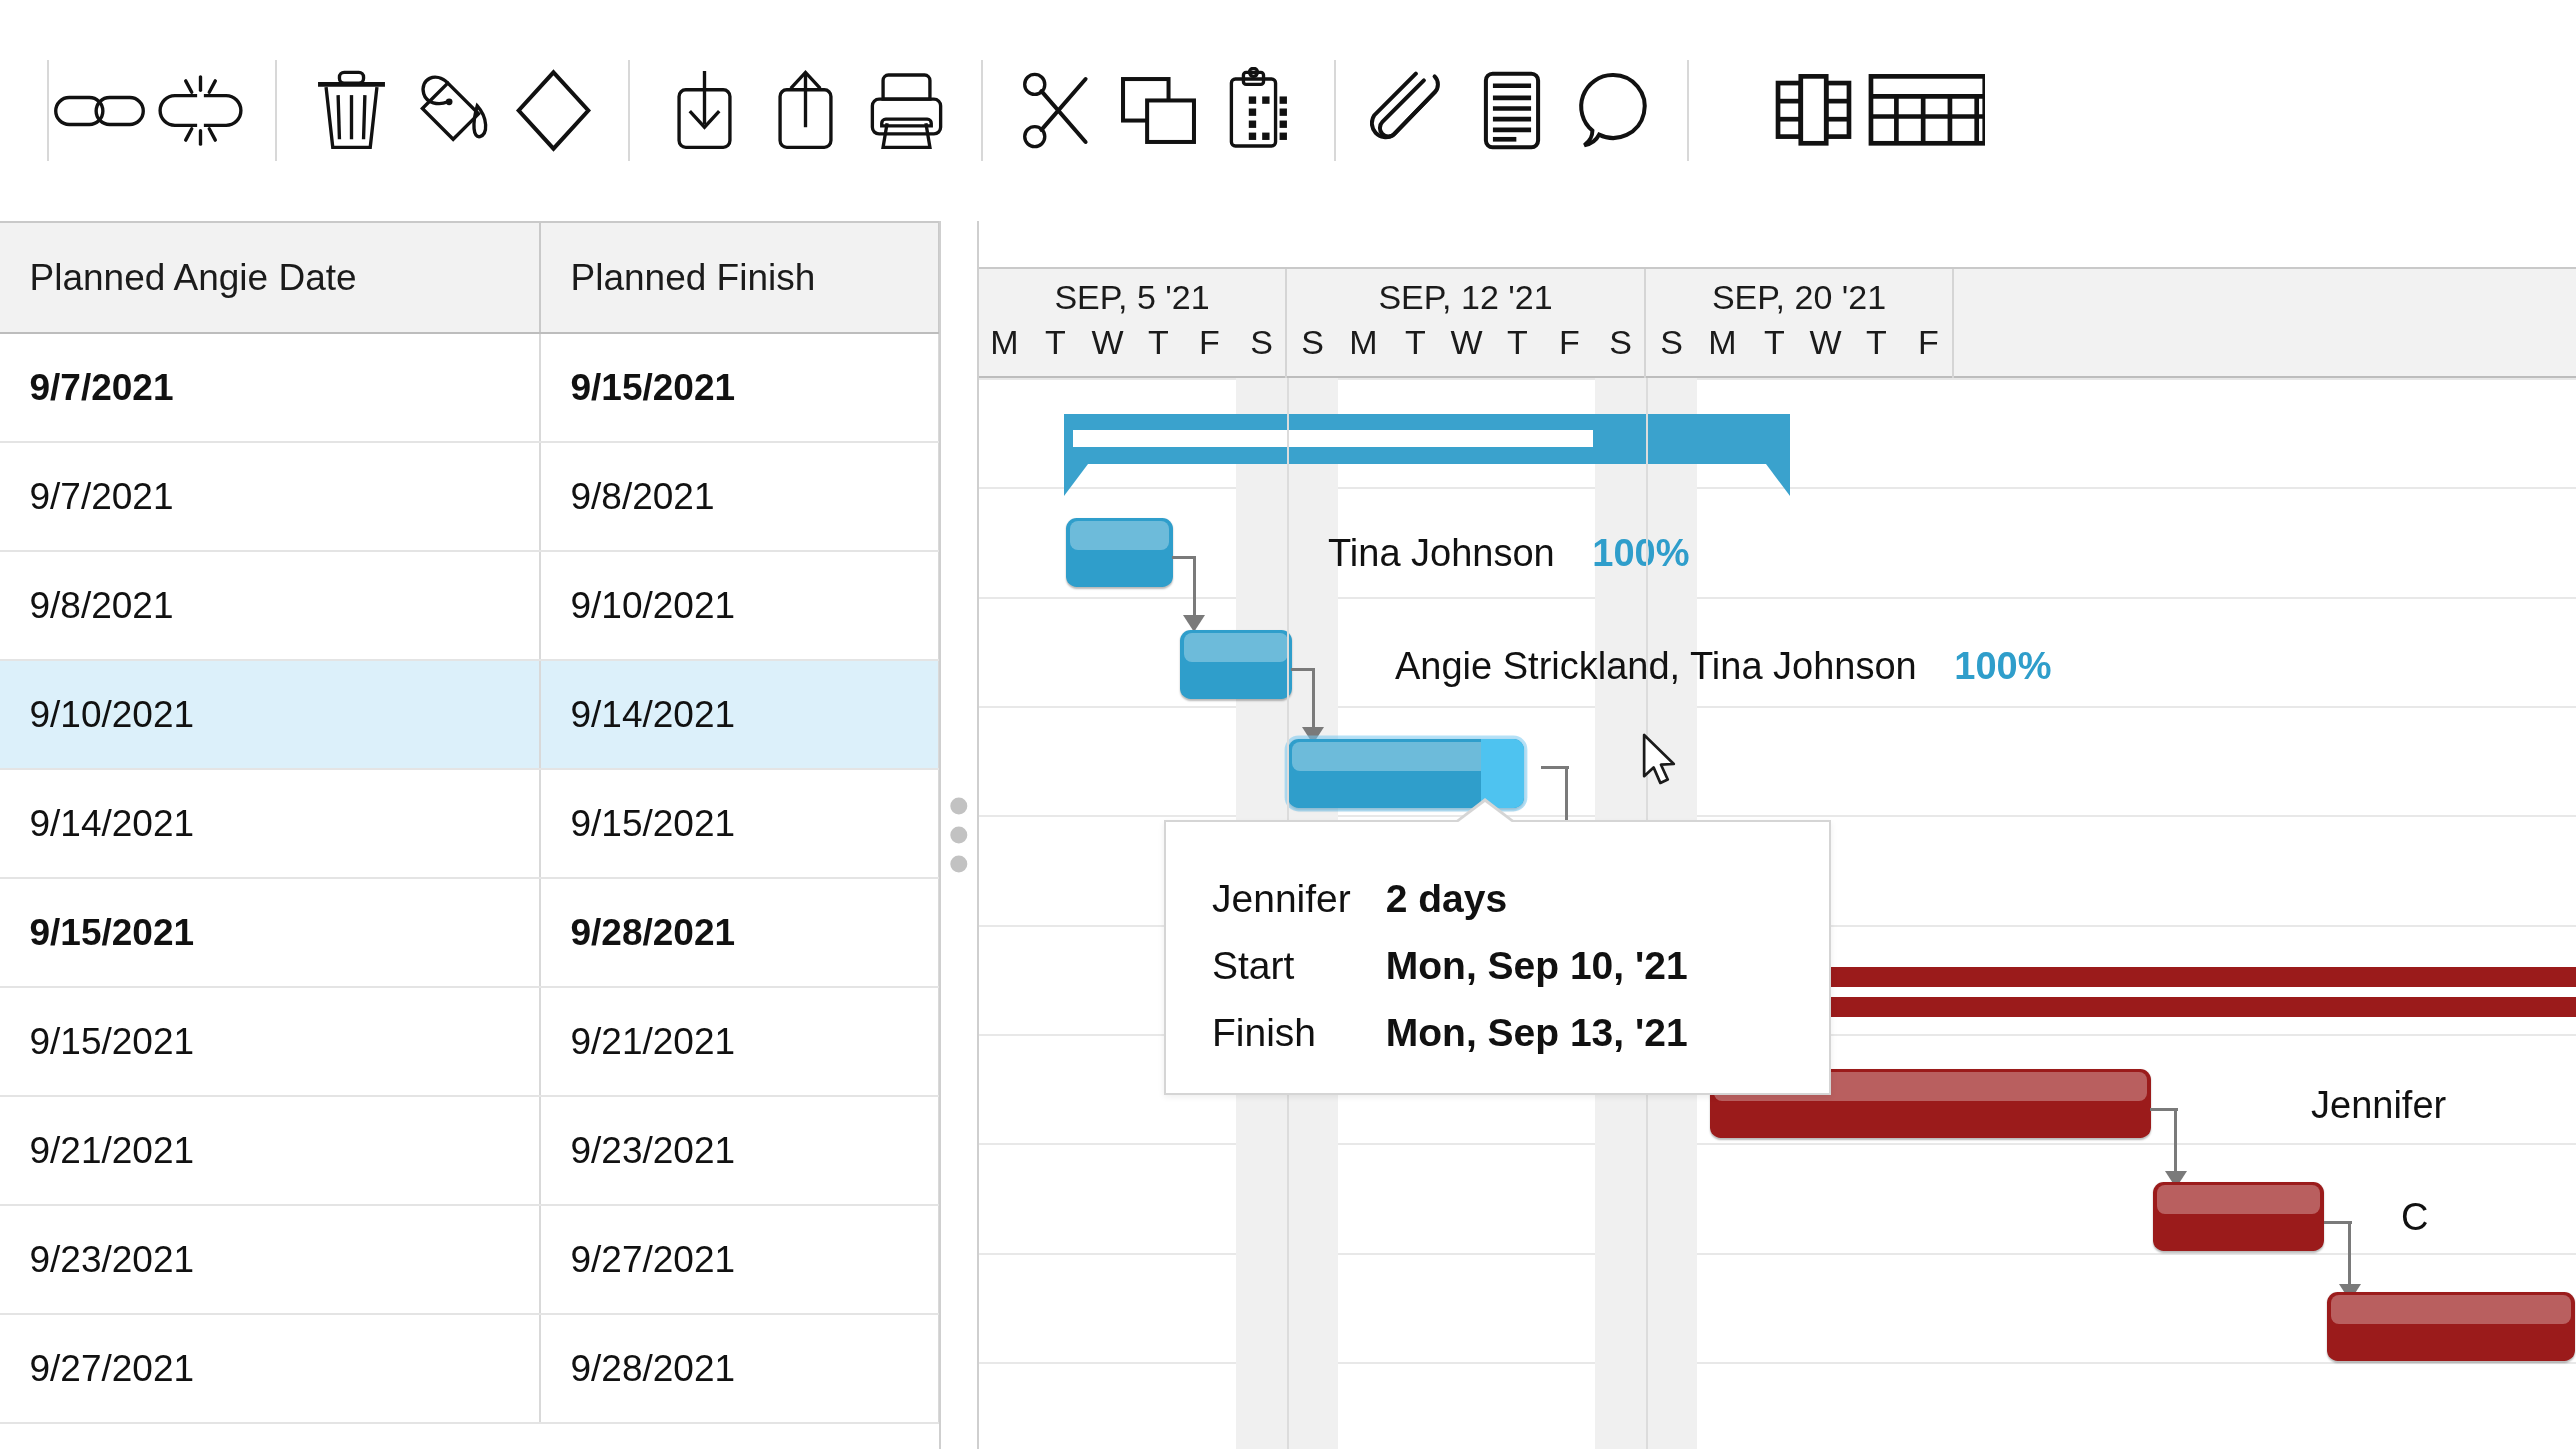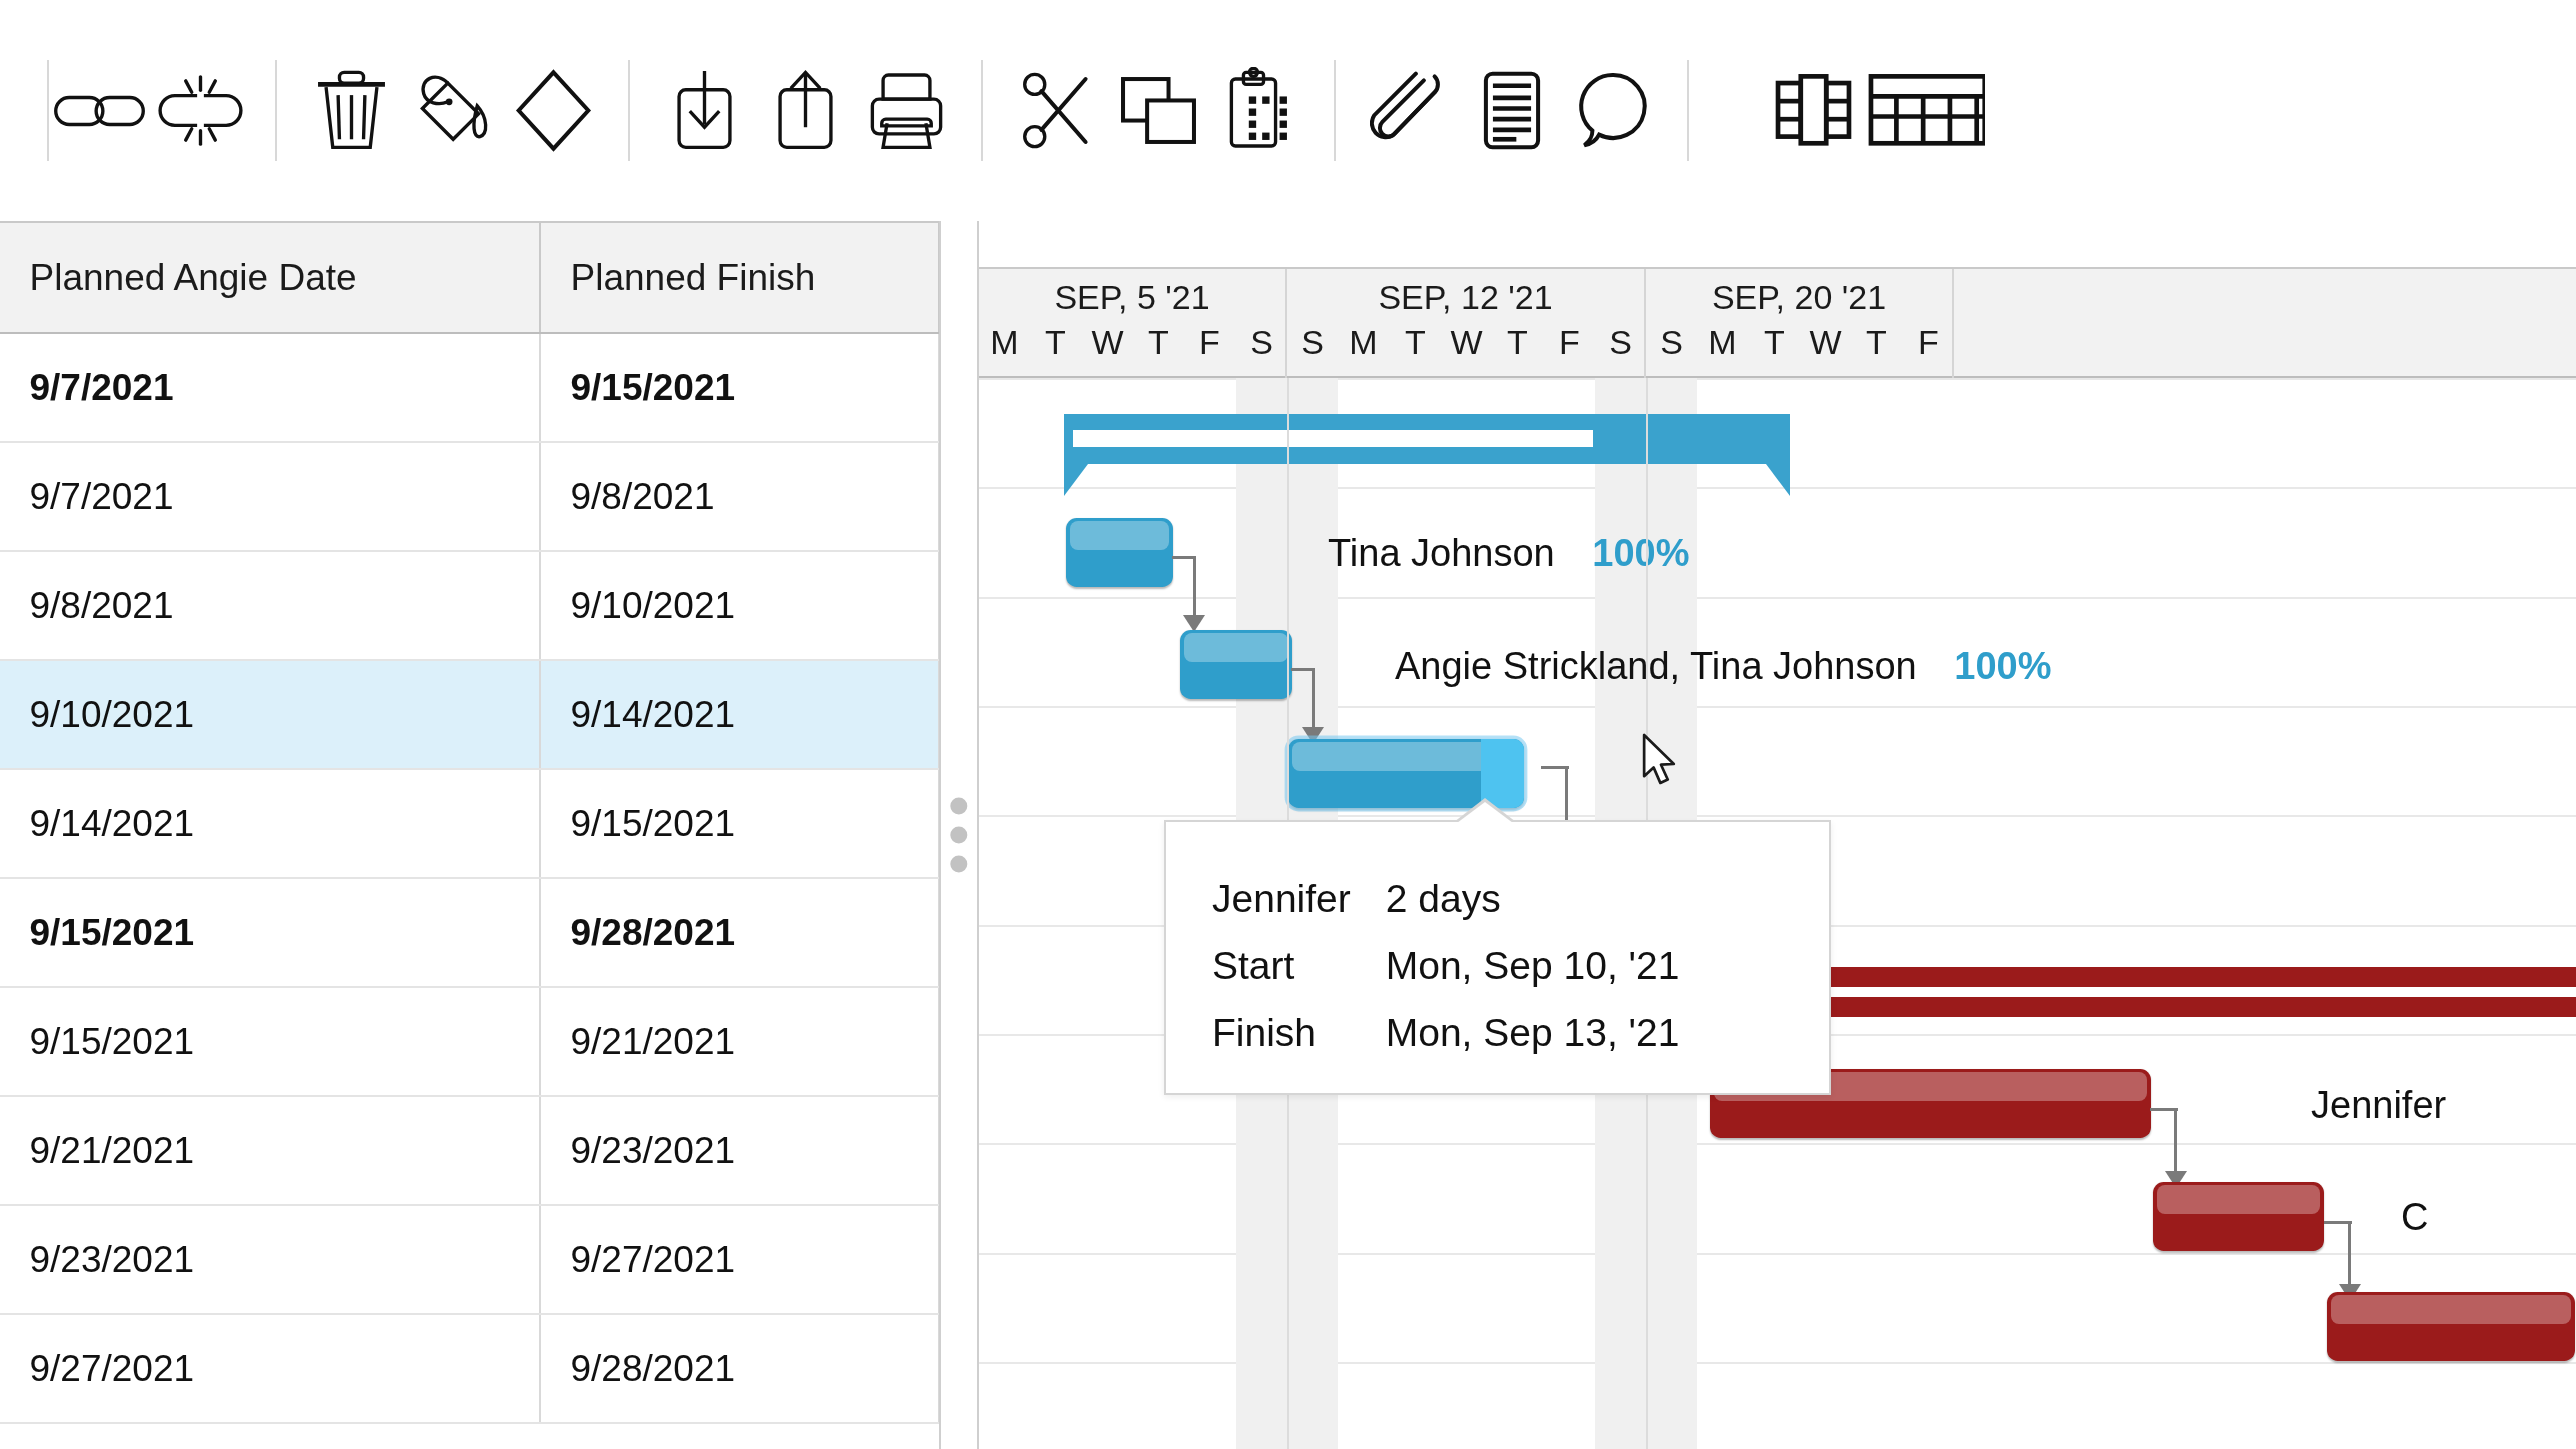--- a/index.html
+++ b/index.html
@@ -174,21 +174,21 @@
     border-bottom:24px solid #d5d5d5;
   }
   #tooltip .tail-in{
     position:absolute; left:291px; top:-20px; width:0;height:0;
     border-left:28px solid transparent; border-right:28px solid transparent;
     border-bottom:21.5px solid #ffffff;
   }
   #tooltip table{ border-collapse:collapse; margin:55px 0 0 46px;}
   #tooltip td{ font-size:39px; color:#111111; padding:0 0 23px 0; white-space:nowrap;}
   #tooltip td.k{ padding-right:35px; font-weight:400;}
-  #tooltip td.v{ font-weight:400;}
+  #tooltip td.v{ font-weight:700;}
 
   
   #cursor{ position:absolute; left:1642px; top:733px; z-index:50; }
 </style>
 </head>
 <body>
 
 <div id="toolbar">
   <div class="sp-a"></div>
   <div class="tb-sep"></div>

